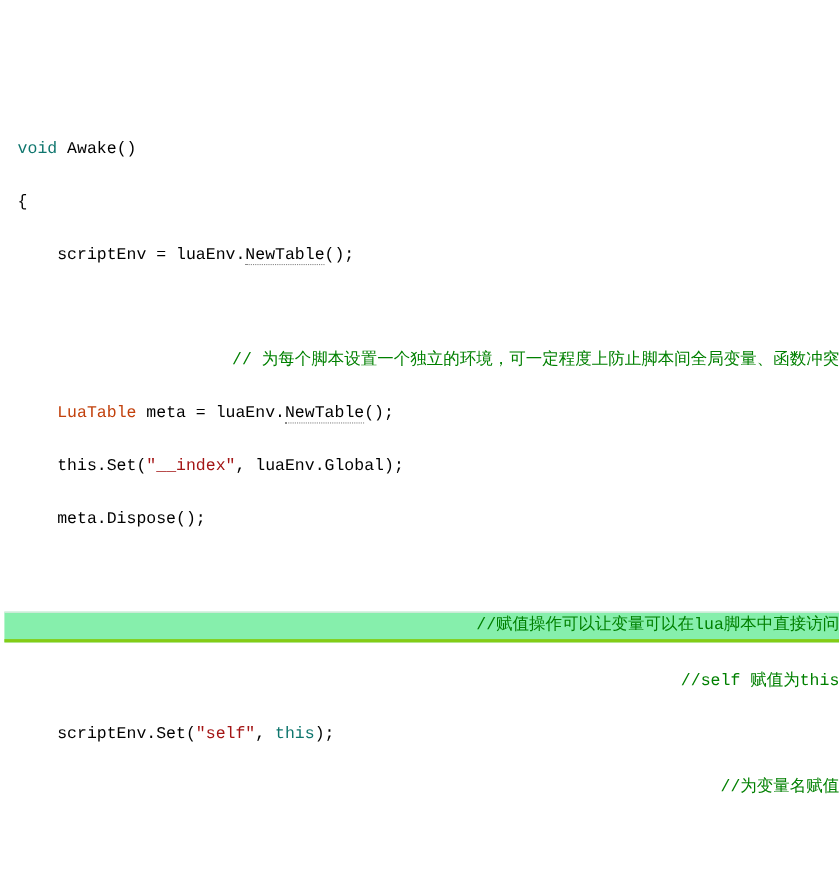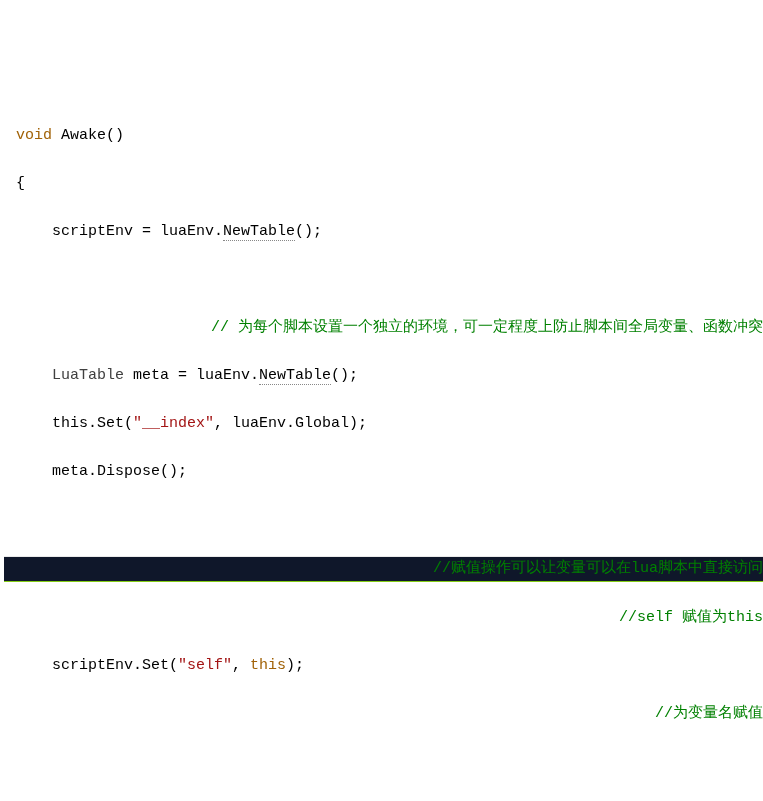--- a/index.html
+++ b/index.html
@@ -16,26 +16,26 @@
   .code-container {
     padding: 4px 0 4px 4px;
     position: relative;
   }
   .line {
     display: block;
     min-height: 1.6em;
     padding-left: 12px;
   }
   .line.hl {
-    background: #0f172a;
+    background: #86efac;
     border-top: 1px solid #eaeaea;
-    border-bottom: 1px solid #84cc16;
+    border-bottom: 3px solid #84cc16;
   }
-  .kw { color: #a16207; }
-  .type { color: #404040; }
+  .kw { color: #0f766e; }
+  .type { color: #c2410c; }
   .str { color: #a31515; }
   .comment { color: #008000; text-align: right; }
   .squig { border-bottom: 1px dotted #888; }
 </style>
 </head>
 <body>
 
 
 
 <div class="code-container">

